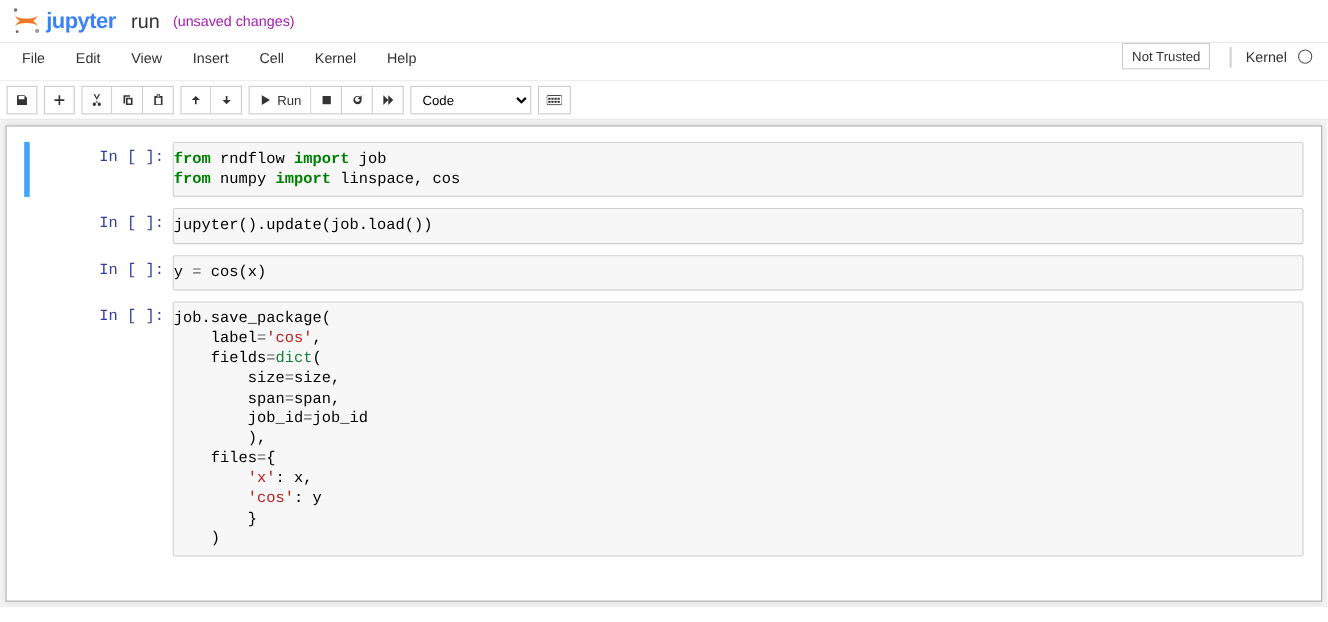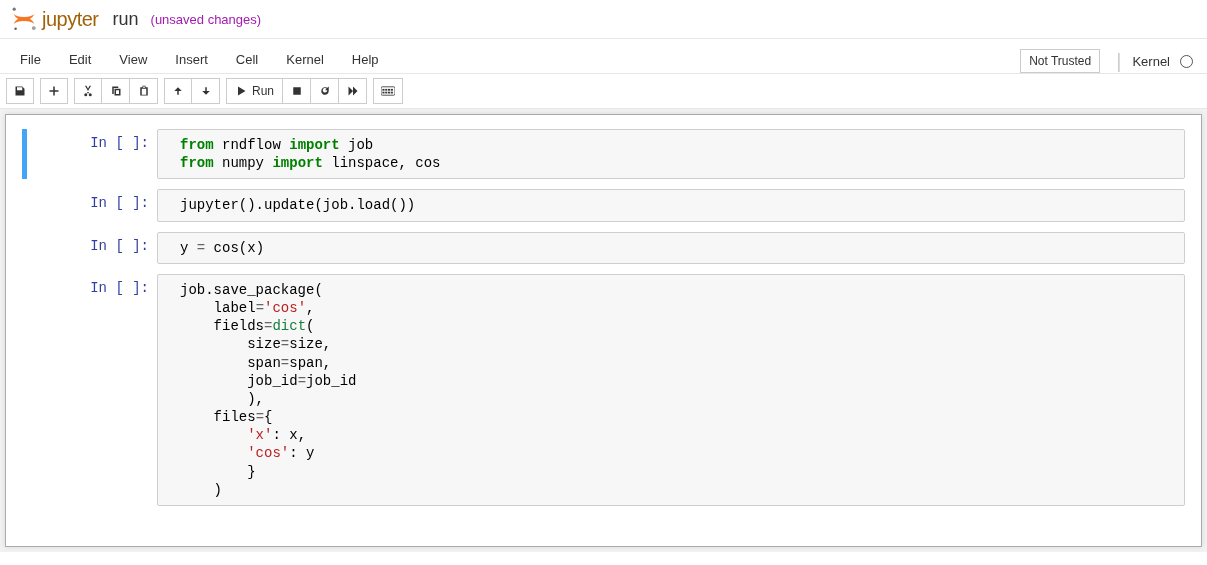--- a/index.html
+++ b/index.html
@@ -2,27 +2,27 @@
 <html><head>
 <meta charset="utf-8">
 <style>
 * { box-sizing: border-box; margin: 0; padding: 0; }
 body { font-family: "Helvetica Neue", Helvetica, Arial, sans-serif; font-size: 13px; background: #fff; color: #000; }
 
 
 #header { padding: 5px 10px; display: flex; align-items: center; border-bottom: 1px solid #e7e7e7; }
 #logo { display: flex; align-items: center; margin-right: 14px; }
 #logo svg { width: 28px; height: 28px; }
-#logo-text { font-size: 20px; color: #a16207; font-weight: 400; margin-left: 4px; letter-spacing: -0.5px; }
+#logo-text { font-size: 20px; color: #3b82f6; font-weight: 700; margin-left: 4px; letter-spacing: -0.5px; }
 #nb-name { font-size: 18px; color: #333; margin-right: 12px; }
 #autosave { color: #a21caf; font-size: 13px; }
 
 
 #menubar-wrap { border-bottom: 1px solid #e7e7e7; }
-#menubar { display: flex; align-items: flex-end; padding: 0 6px; height: 34px; }
+#menubar { display: flex; align-items: flex-start; padding: 0 6px; height: 34px; }
 .menu-item { padding: 6px 14px; color: #333; cursor: default; font-size: 13px; }
 #kernel-area { margin-left: auto; display: flex; align-items: center; gap: 6px; }
 #trust-btn { border: 1px solid #ccc; background: #fff; padding: 4px 8px; font-size: 12px; color: #333; border-radius: 0; }
 #kernel-sep { color: #ccc; font-size: 20px; margin: 0 5px 0 10px; }
 #kernel-name { font-size: 13px; color: #333; margin-right: 4px; }
 #kernel-ind { width: 13px; height: 13px; border: 1.5px solid #555; border-radius: 50%; margin-right: 8px; }
 
 
 #toolbar { display: flex; align-items: center; padding: 4px 6px; border-bottom: 1px solid #e7e7e7; background: #fff; gap: 0; }
 .tb-group { display: flex; margin-right: 6px; }
@@ -33,21 +33,21 @@
 #celltype { border: 1px solid #ccc; background: #fff; height: 26px; font-size: 12px; padding: 0 20px 0 6px; width: 110px; }
 #cmd-btn svg { width: 14px; height: 10px; }
 
 
 #nb-bg { background: #f2f2f2; padding: 5px; }
 #nb-container { background: #fff; border: 1px solid #ababab; box-shadow: 0 0 6px rgba(0,0,0,0.1); padding: 14px 16px 30px; min-height: 420px; }
 .cell { display: flex; margin-bottom: 10px; }
 .cell.selected .prompt-wrap { border-left: 5px solid #42A5F5; }
 .prompt-wrap { width: 135px; flex: none; text-align: right; padding: 6px 8px 0 0; border-left: 5px solid transparent; }
 .prompt { font-family: Menlo, Monaco, "Courier New", monospace; font-size: 14px; color: #303F9F; padding-left: 20px; }
-.input-area { flex: 1; border: 1px solid #cfcfcf; background: #f7f7f7; border-radius: 2px; padding: 6px 22px; }
+.input-area { flex: 1; border: 1px solid #cfcfcf; background: #f7f7f7; border-radius: 2px; padding: 6px 0; }
 .cell.selected .input-area { background: #f7f7f7; }
 pre.code { font-family: Menlo, Monaco, "Courier New", monospace; font-size: 14px; line-height: 1.3; white-space: pre; color: #000; }
 .k { color: #008000; font-weight: bold; } 
 .nb { color: #15803d; text-align: right; } 
 .o { color: #666; } 
 .s { color: #BA2121; } 
 
 </style>
 </head>
 <body>
@@ -148,20 +148,23 @@
           <path d="M8 3a5 5 0 104.9 4H11a3 3 0 11-.9-2.1L8 7h5V2l-1.8 1.8A5 5 0 008 3z"></path>
         </svg>
     </div>
     <div class="tb-btn">
       <svg viewBox="0 0 16 16">
           <path d="M2 2v12l6-6L2 2zm6 0v12l6-6L8 2z"></path>
         </svg>
     </div>
   </div>
   <div class="tb-group">
+    <select id="celltype"><option>Code</option><option>Markdown</option><option>Raw NBConvert</option><option>Heading</option></select>
+  </div>
+  <div class="tb-group">
     <div class="tb-btn" id="cmd-btn">
       <svg viewBox="0 0 20 12">
           <rect x="0" y="0" width="20" height="12" rx="2" fill="none" stroke="#333" stroke-width="1.2"></rect>
           <rect x="2" y="7" width="3" height="2.5" fill="#333"></rect>
           <rect x="6" y="7" width="3" height="2.5" fill="#333"></rect>
           <rect x="10" y="7" width="3" height="2.5" fill="#333"></rect>
           <rect x="14" y="7" width="3" height="2.5" fill="#333"></rect>
           <rect x="2" y="3" width="3" height="2.5" fill="#333"></rect>
           <rect x="6" y="3" width="3" height="2.5" fill="#333"></rect>
           <rect x="10" y="3" width="3" height="2.5" fill="#333"></rect>

